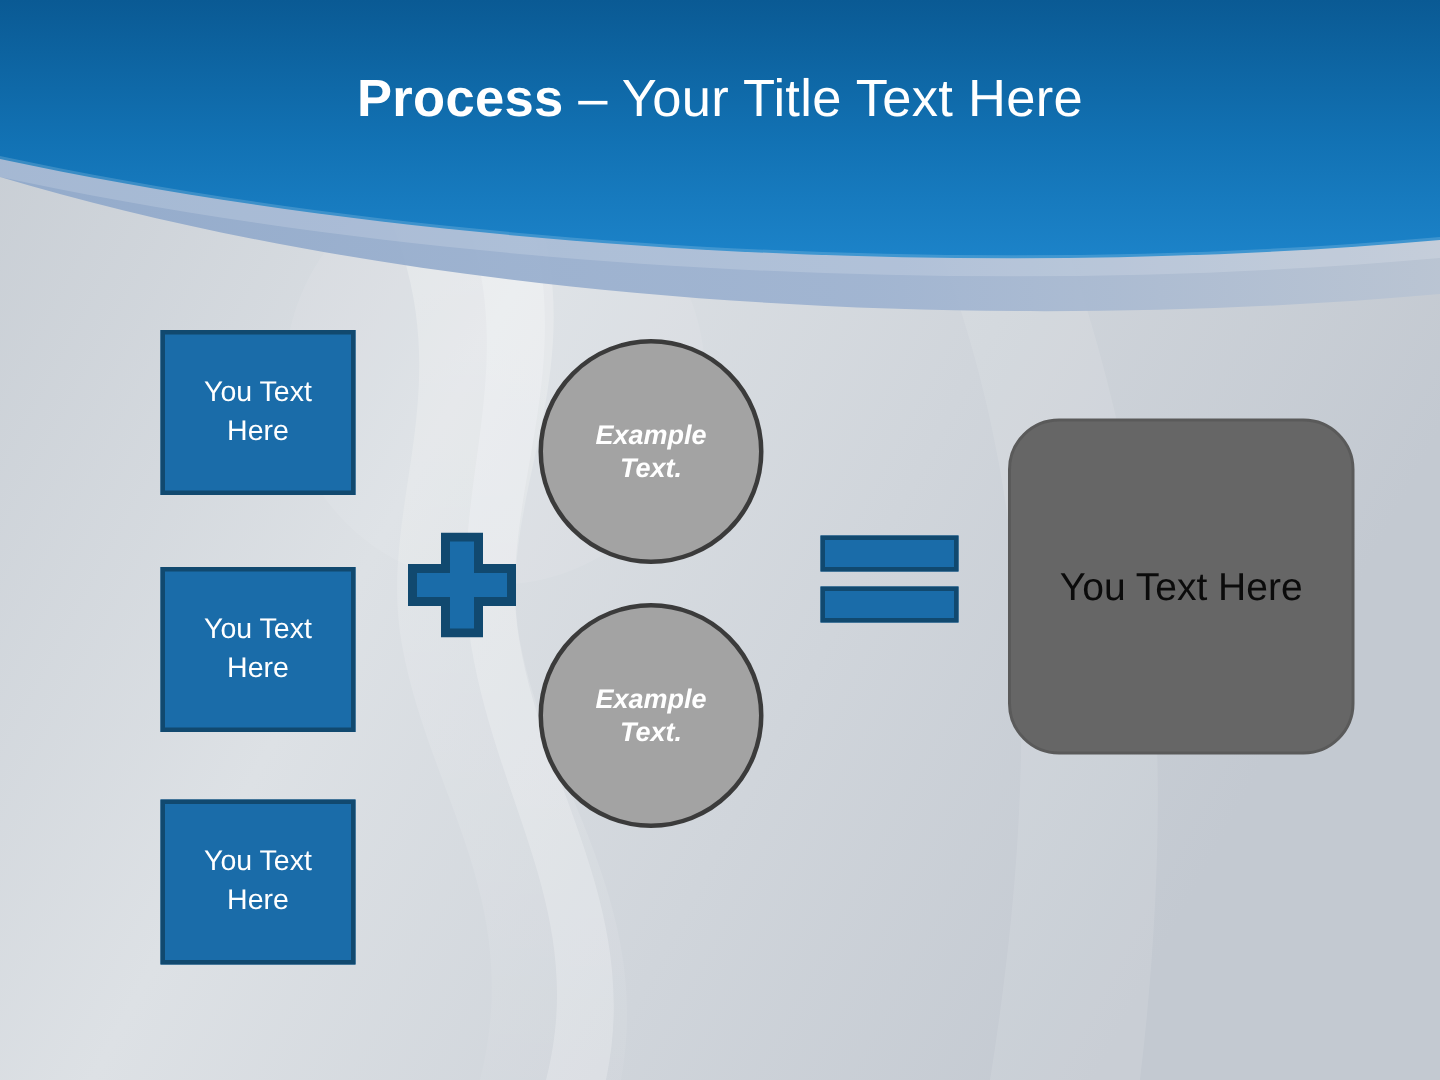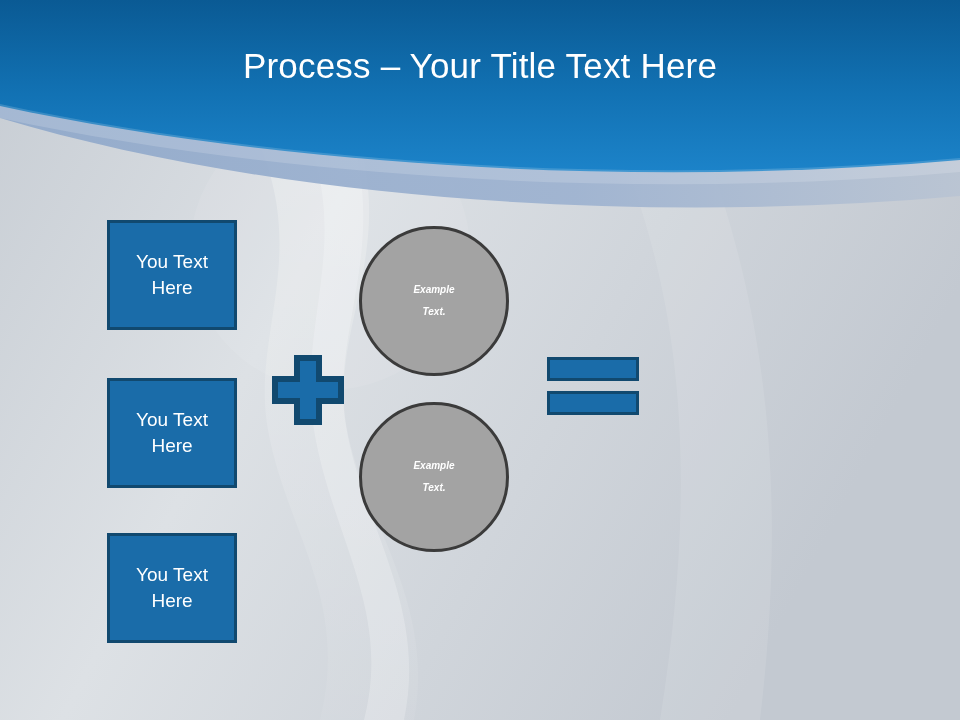--- a/index.html
+++ b/index.html
@@ -32,21 +32,21 @@
     left: 0;
     top: 44px;
     width: 960px;
     text-align: center;
     font-size: 35px;
     line-height: 44px;
     color: #ffffff;
     white-space: nowrap;
     letter-spacing: 0.2px;
   }
-  #title .t-bold { font-weight: normal; }
+  #title .t-bold { font-weight: bold; }
   #title .t-light { font-weight: normal; }
 
   
   .in-box {
     position: absolute;
     left: 107px;
     width: 130px;
     height: 110px;
     background: #1a6ca9;
     border: 3px solid #11496f;
@@ -81,21 +81,21 @@
     height: 150px;
     border-radius: 50%;
     background: #a3a3a3;
     border: 3px solid #3b3b3b;
     box-sizing: border-box;
     display: flex;
     flex-direction: column;
     align-items: center;
     justify-content: center;
     color: #ffffff;
-    font-size: 10px;
+    font-size: 18px;
     line-height: 22px;
     font-weight: bold;
     font-style: italic;
   }
   #circle-1 { top: 226px; }
   #circle-2 { top: 402px; }
 
   
   #equals-op {
     position: absolute;
@@ -222,14 +222,17 @@
   <div class="circle" id="circle-2">
     <span>Example</span>
     <span>Text.</span>
   </div>
 
   <div id="equals-op">
     <div class="eq-bar" id="eq-bar-top"></div>
     <div class="eq-bar" id="eq-bar-bottom"></div>
   </div>
 
+  <div id="result-box">
+    <span>You Text Here</span>
+  </div>
 
 </div>
 
 </body></html>

